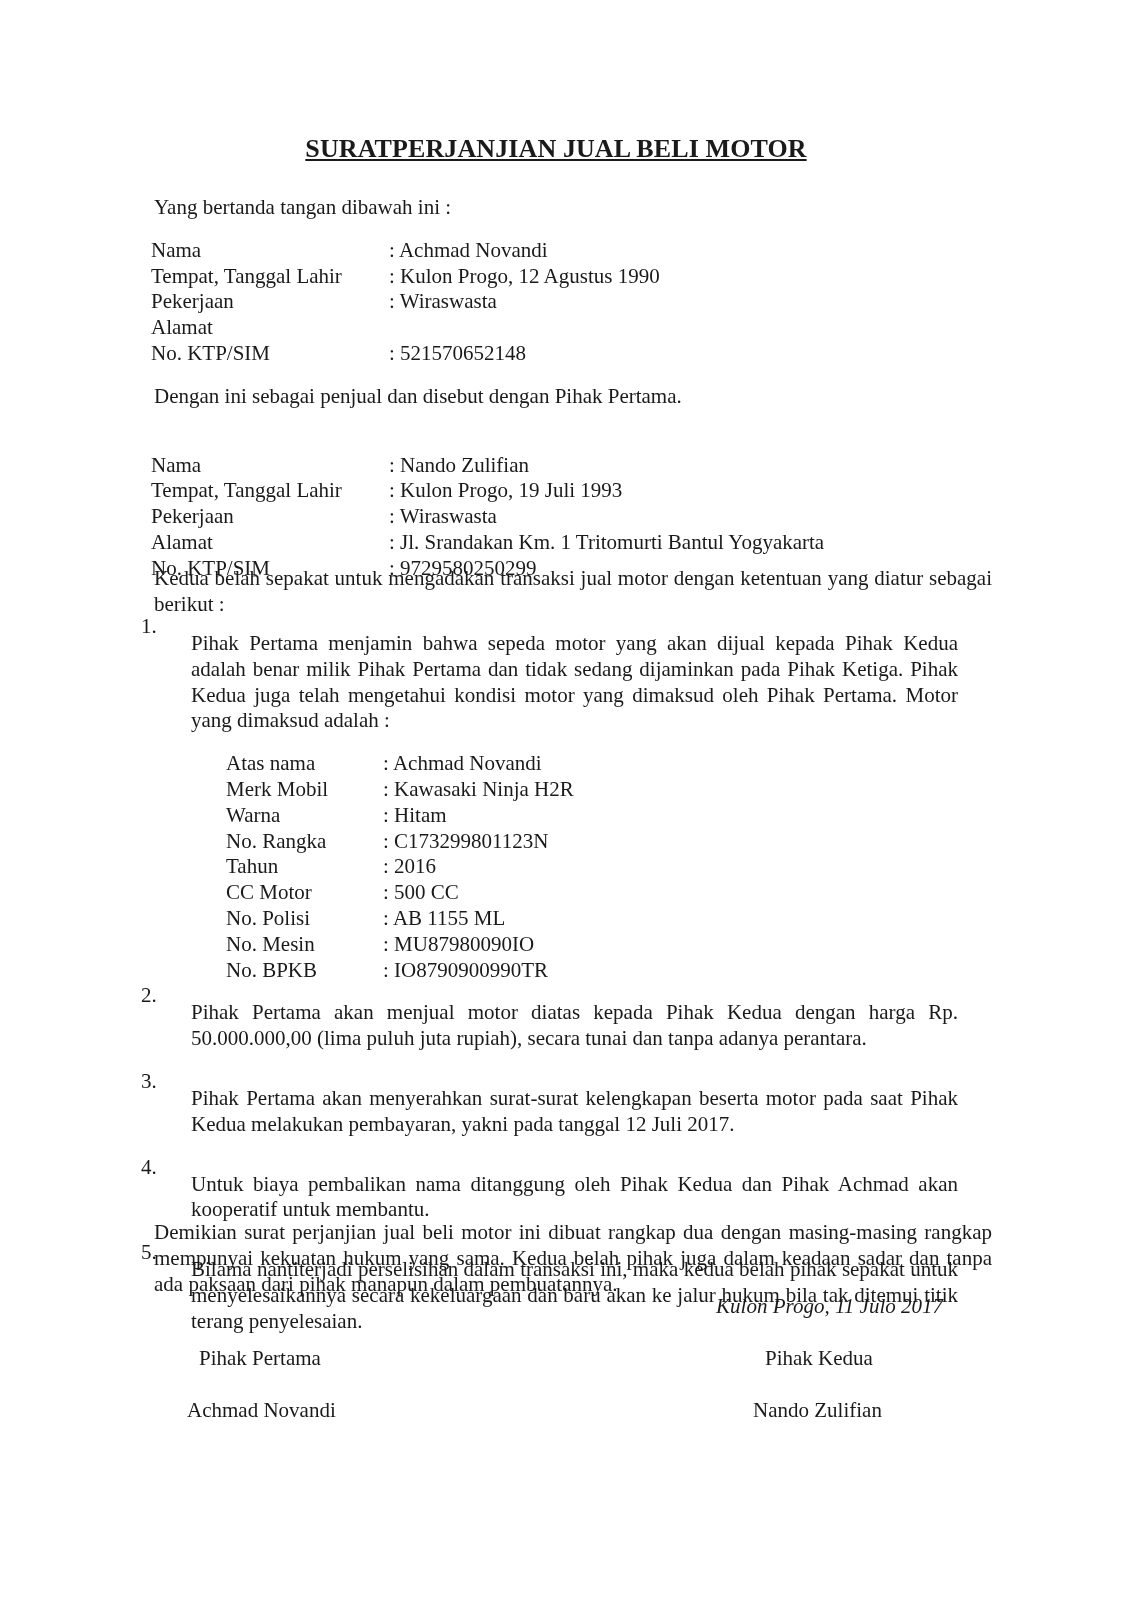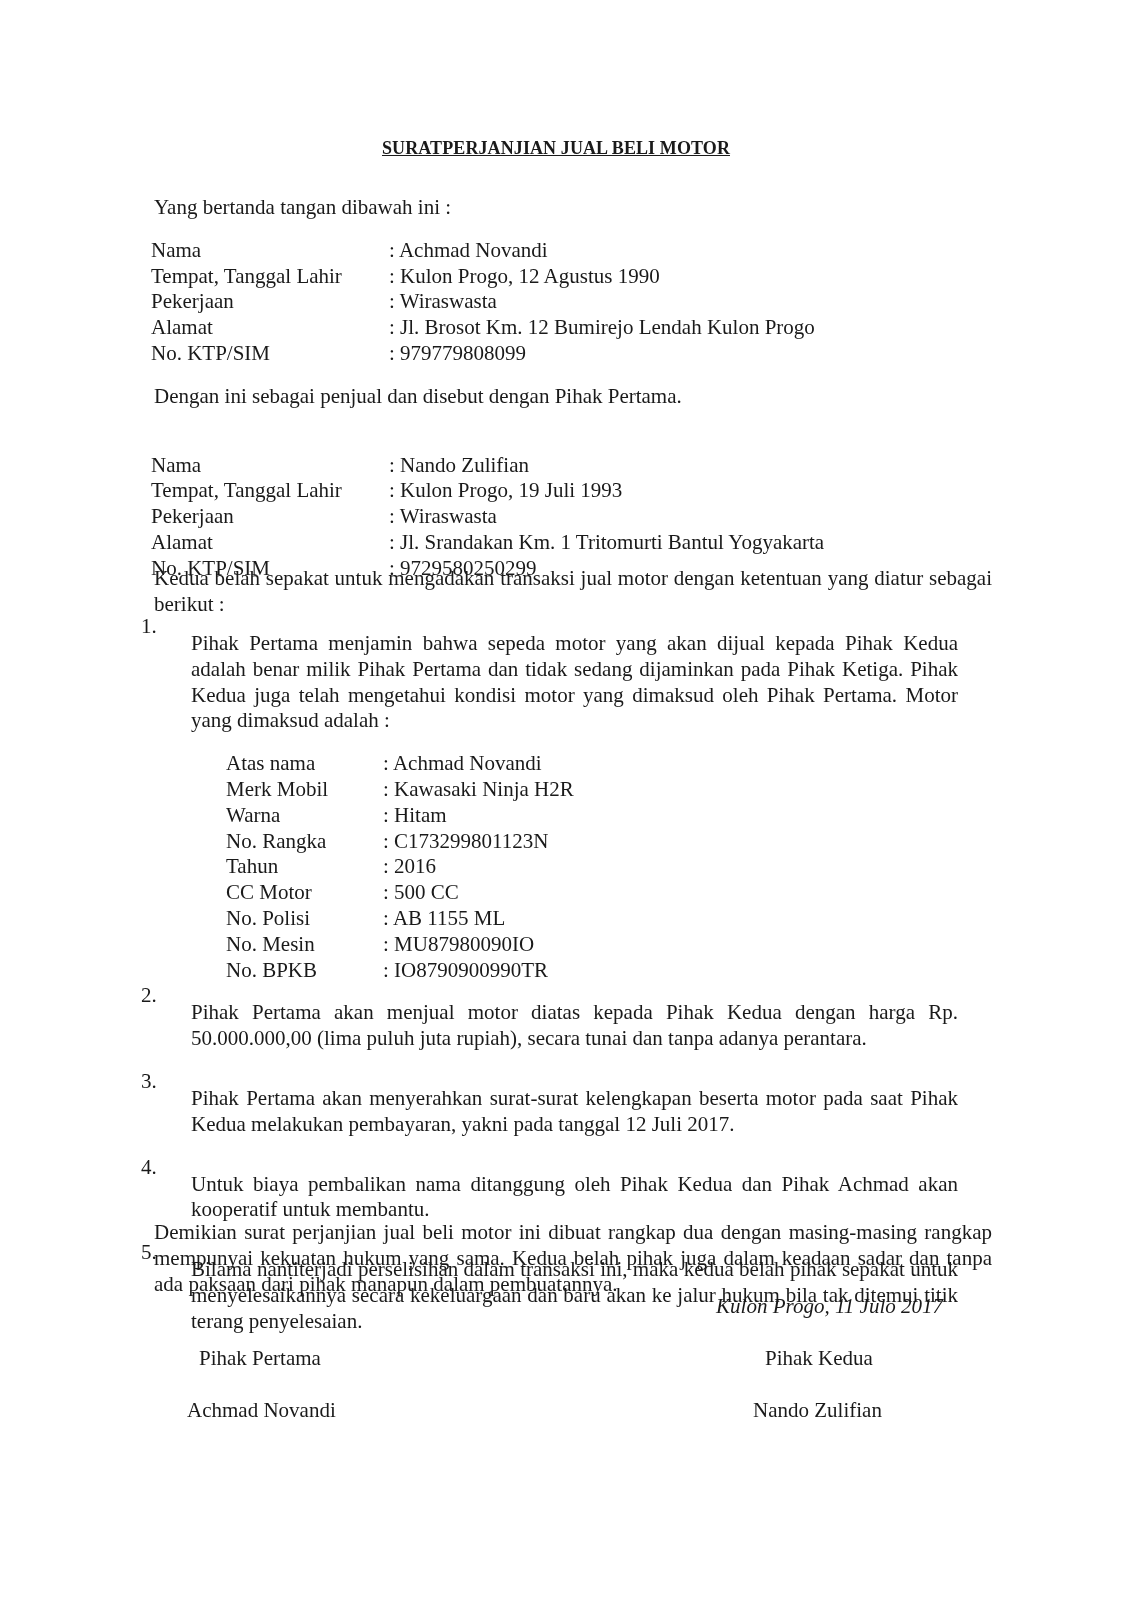--- a/index.html
+++ b/index.html
@@ -5,21 +5,21 @@
   html, body { margin: 0; padding: 0; background: #ffffff; }
   body {
     width: 1130px; height: 1600px; position: relative; overflow: hidden;
     font-family: "Liberation Serif", "DejaVu Serif", serif;
     color: #1a1a1a; font-size: 21px; line-height: 25.8px;
   }
   .page { position: absolute; left: 137px; top: 0; width: 838px; }
   .title {
     position: absolute; left: 0; width: 838px; top: 136px;
     text-align: center; font-weight: bold; text-decoration: underline;
-    font-size: 18px; letter-spacing: 0.1px;
+    font-size: 26px; letter-spacing: 0.1px;
   }
   .block { position: absolute; left: 0; width: 838px; }
   .intro { top: 178px; }
   .kv { display: flex; white-space: nowrap; }
   .kv .k { padding-left: 14px; width: 238px; flex: none; }
   .kv .v { flex: none; }
   .mid { top: 549px; text-align: justify; }
   .ol { position: absolute; left: 0; width: 838px; top: 614px; }
   .li { display: flex; text-align: justify; }
   .li .num { width: 37px; flex: none; padding-left: 4px; box-sizing: border-box; }
@@ -54,25 +54,24 @@
       <div class="kv">
           <span class="k">Tempat, Tanggal Lahir</span>
           <span class="v">: Kulon Progo,  12 Agustus 1990</span>
         </div>
       <div class="kv">
           <span class="k">Pekerjaan</span>
           <span class="v">: Wiraswasta</span>
         </div>
       <div class="kv">
           <span class="k">Alamat</span>
-          <span class="v">: Jl. Brosot Km. 12 Bumirejo Lendah Kulon Progo</span>
         </div>
       <div class="kv">
           <span class="k">No. KTP/SIM</span>
-          <span class="v">: 979779808099</span>
+          <span class="v">: 521570652148</span>
         </div>
     </div>
     <p>Dengan ini sebagai penjual dan disebut dengan Pihak Pertama.</p>
 
     <div class="gap"></div>
 
     <div>
       <div class="kv">
           <span class="k">Nama</span>
           <span class="v">: Nando Zulifian</span>

